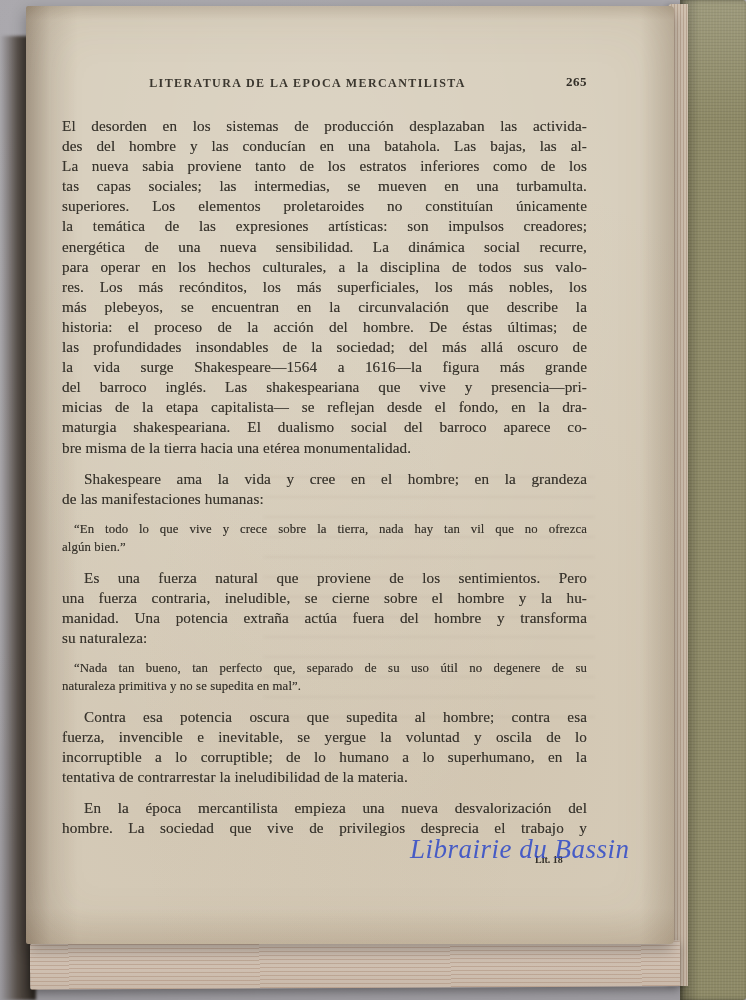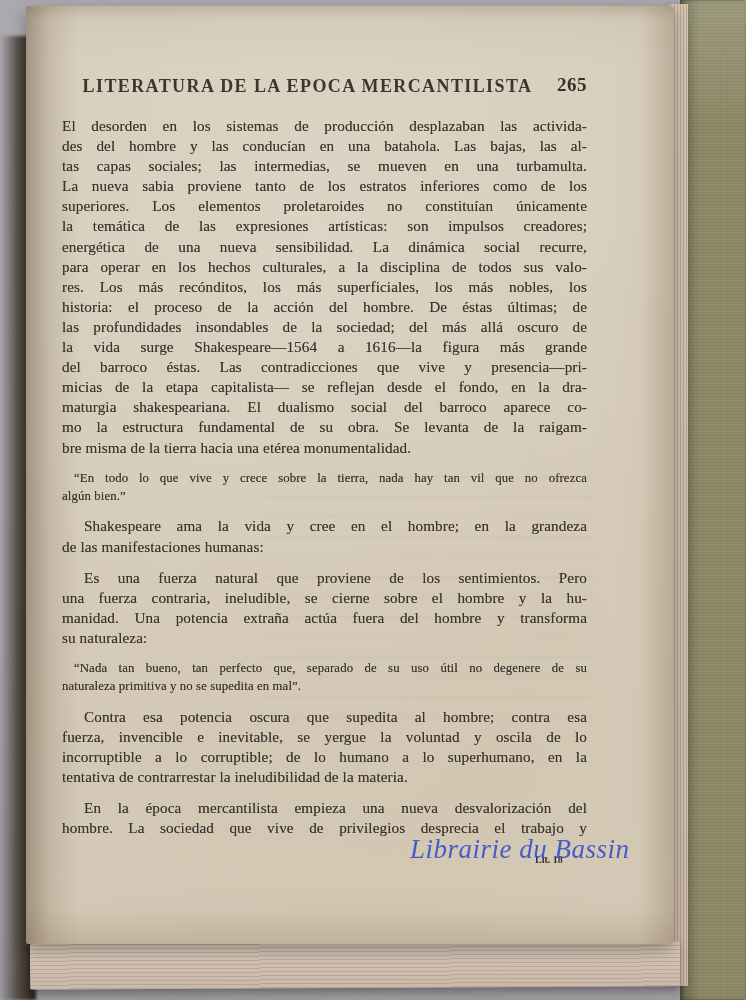--- a/index.html
+++ b/index.html
@@ -77,27 +77,27 @@
     background:repeating-linear-gradient(180deg, rgba(115,98,76,.12) 0 2px, transparent 2px 20px);
     filter:blur(1.4px);
     opacity:.55;
     pointer-events:none;
   }
   .page-header{
     position:relative;height:20px;
   }
   .chapter-title{
     display:block;text-align:center;
-    font-size:18px;font-weight:bold;letter-spacing:1.4px;
+    font-size:12px;font-weight:bold;letter-spacing:1.4px;
     color:#3b372f;
     padding-right:34px; 
   }
   .page-number{
     position:absolute;right:0;top:-2px;
-    font-size:19px;font-weight:bold;letter-spacing:.5px;
+    font-size:13px;font-weight:bold;letter-spacing:.5px;
     color:#332f28;
   }
   .text-body{
     margin-top:20px;
     font-size:15.2px;line-height:20.1px;
     letter-spacing:.1px;
     text-shadow:0 0 .5px rgba(56,52,45,.55);
   }
   .para{margin-top:11px;}
   .para:first-child{margin-top:16px;}
@@ -141,43 +141,43 @@
 <div class="page">
   <div class="ghost"></div>
   <div class="page-header">
     <span class="chapter-title">LITERATURA DE LA EPOCA MERCANTILISTA</span>
     <span class="page-number">265</span>
   </div>
   <div class="text-body" id="text-body">
       <div class="para body">
         <div class="line">El desorden en los sistemas de producción desplazaban las activida-</div>
         <div class="line">des del hombre y las conducían en una batahola. Las bajas, las al-</div>
+        <div class="line">La nueva sabia proviene tanto de los estratos inferiores como de los</div>
         <div class="line">tas capas sociales; las intermedias, se mueven en una turbamulta.</div>
-        <div class="line">La nueva sabia proviene tanto de los estratos inferiores como de los</div>
         <div class="line">superiores. Los elementos proletaroides no constituían únicamente</div>
         <div class="line">la temática de las expresiones artísticas: son impulsos creadores;</div>
         <div class="line">energética de una nueva sensibilidad. La dinámica social recurre,</div>
         <div class="line">para operar en los hechos culturales, a la disciplina de todos sus valo-</div>
         <div class="line">res. Los más recónditos, los más superficiales, los más nobles, los</div>
+        <div class="line">más plebeyos, se encuentran en la circunvalación que describe la</div>
         <div class="line">historia: el proceso de la acción del hombre. De éstas últimas; de</div>
         <div class="line">las profundidades insondables de la sociedad; del más allá oscuro de</div>
         <div class="line">la vida surge Shakespeare—1564 a 1616—la figura más grande</div>
-        <div class="line">del barroco éstas. Las contradicciones que vive y presencia—pri-</div>
+        <div class="line">del barroco inglés. Las shakespeariana que vive y presencia—pri-</div>
         <div class="line">micias de la etapa capitalista— se reflejan desde el fondo, en la dra-</div>
         <div class="line">maturgia shakespeariana. El dualismo social del barroco aparece co-</div>
-        <div class="line">mo la estructura fundamental de su obra. Se levanta de la raigam-</div>
         <div class="line flush">bre misma de la tierra hacia una etérea monumentalidad.</div>
+      </div>
+      <div class="para body indent">
+        <div class="line">Shakespeare ama la vida y cree en el hombre; en la grandeza</div>
+        <div class="line flush">de las manifestaciones humanas:</div>
       </div>
       <div class="para quote">
         <div class="line">“En todo lo que vive y crece sobre la tierra, nada hay tan vil que no ofrezca</div>
         <div class="line flush">algún bien.”</div>
-      </div>
-      <div class="para body indent">
-        <div class="line">Shakespeare ama la vida y cree en el hombre; en la grandeza</div>
-        <div class="line flush">de las manifestaciones humanas:</div>
       </div>
       <div class="para body indent">
         <div class="line">Es una fuerza natural que proviene de los sentimientos. Pero</div>
         <div class="line">una fuerza contraria, ineludible, se cierne sobre el hombre y la hu-</div>
         <div class="line">manidad. Una potencia extraña actúa fuera del hombre y transforma</div>
         <div class="line flush">su naturaleza:</div>
       </div>
       <div class="para quote">
         <div class="line">“Nada tan bueno, tan perfecto que, separado de su uso útil no degenere de su</div>
         <div class="line flush">naturaleza primitiva y no se supedita en mal”.</div>

